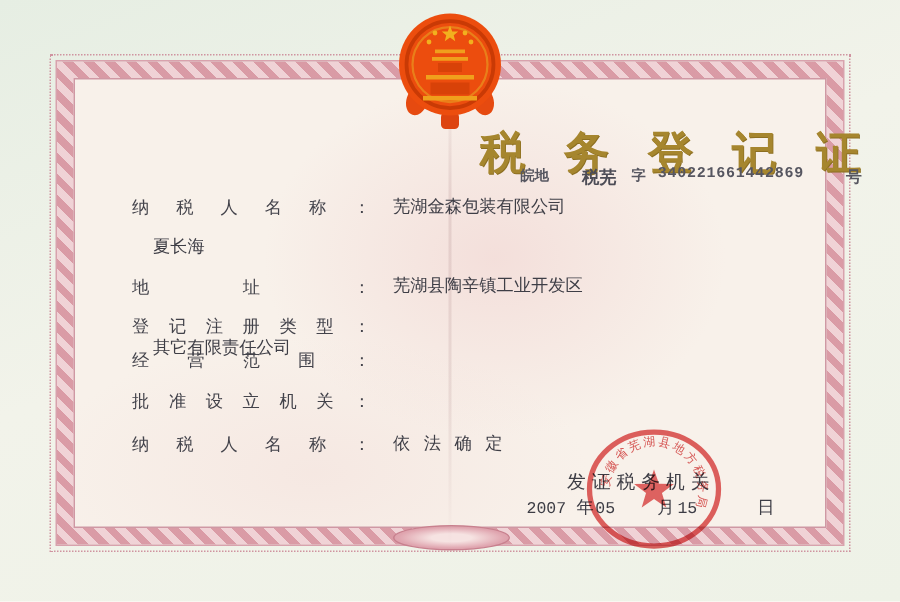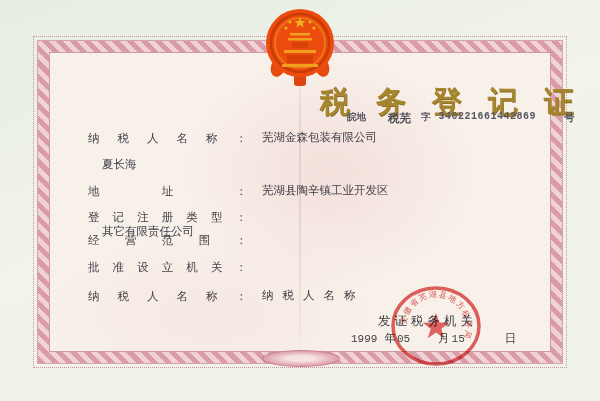--- a/index.html
+++ b/index.html
@@ -140,26 +140,26 @@
   </div>
   <div class="row r5">
     <span class="lab">经营范围：</span>
   </div>
   <div class="row r6">
     <span class="lab">批准设立机关：</span>
     <span class="val"></span>
   </div>
   <div class="row r7">
     <span class="lab">纳税人名称：</span>
-    <span class="val">纳税人名称</span>
+    <span class="val">依法确定</span>
   </div>
 
   <div class="issuer">发证税务机关</div>
   <div class="dateline">
-    <span class="num yr">1999</span>
+    <span class="num yr">2007</span>
     <span class="yu">年</span>
     <span class="num mo">05</span>
     <span class="mu">月</span>
     <span class="num dy">15</span>
     <span>日</span>
   </div>
 
   <svg class="seal" viewBox="0 0 96 84">
     <defs>
       <path id="sealArc" d="M 18 43 A 30 30 0 1 1 78 43 A 30 30 0 1 1 18 43" fill="none"></path>

